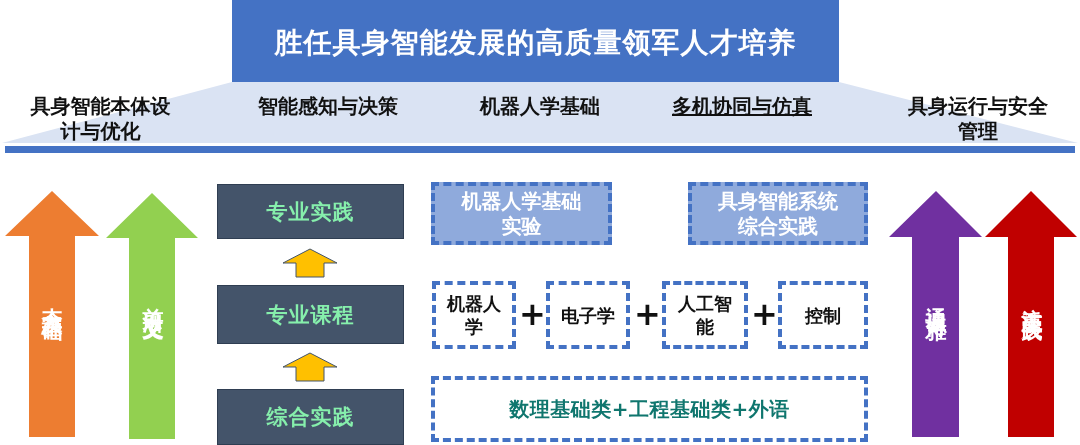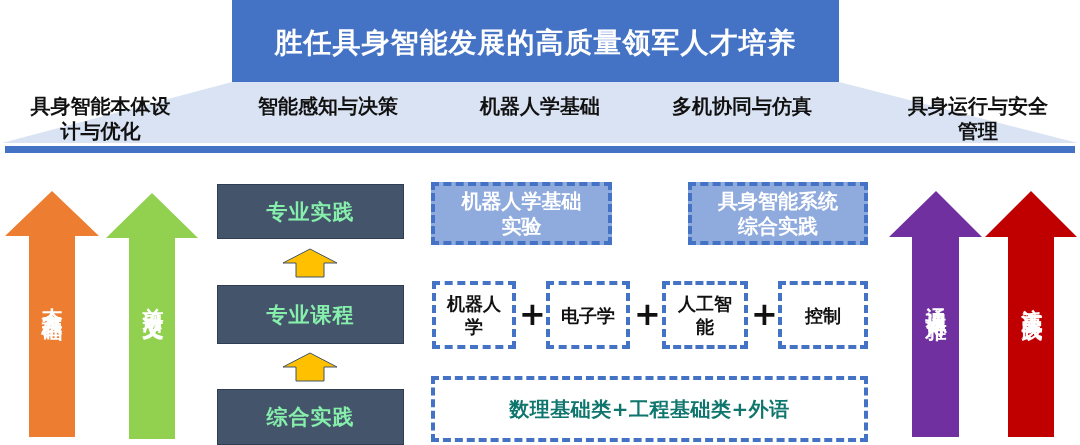--- a/index.html
+++ b/index.html
@@ -31,21 +31,21 @@
 <svg class="abs trap" viewBox="0 0 1080 150" width="1080" height="150">
   <polygon points="232,82 839,82 1078,143 2,143" fill="#DAE3F3"></polygon>
 </svg>
 
 <div class="abs banner">胜任具身智能发展的高质量领军人才培养</div>
 
 <div class="abs domain-label" style="left:8px; top:94px; width:185px; white-space:pre-line;">具身智能本体设
 计与优化</div>
 <div class="abs domain-label" style="left:228px; top:94px; width:200px;">智能感知与决策</div>
 <div class="abs domain-label" style="left:440px; top:94px; width:200px;">机器人学基础</div>
-<div class="abs domain-label" style="left:642px; top:94px; width:200px;">多机协同与仿真</div>
+<div class="abs domain-label" style="left:642px; top:94px; width:200px;text-decoration:underline;">多机协同与仿真</div>
 <div class="abs domain-label" style="left:878px; top:94px; width:200px; white-space:pre-line;">具身运行与安全
 管理</div>
 
 <div class="abs sep"></div>
 
 <div class="abs big-arrow" style="left:5px; top:191px;">
   <svg class="abs" style="left:0;top:0;" width="94" height="250" viewBox="0 0 94 250">
     <polygon points="47,0 94,45 70,45 70,246 24,246 24,45 0,45" fill="#ED7D31"></polygon>
   </svg>
   <div class="abs arrow-text">夯实基础</div>

